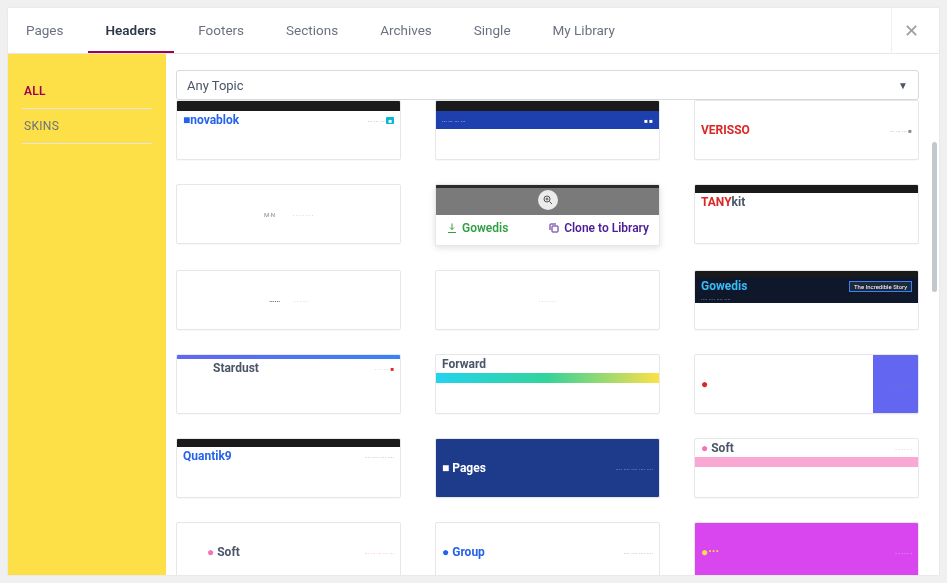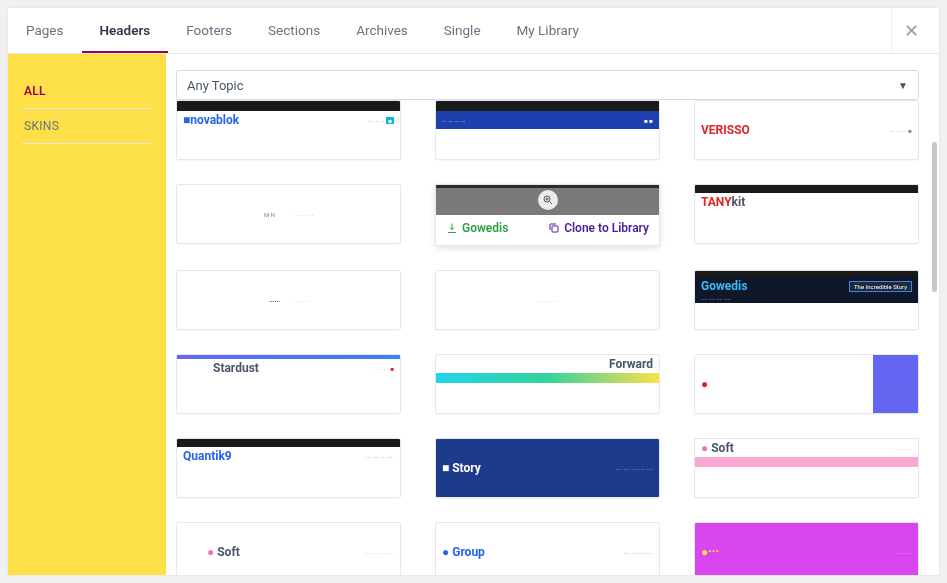--- a/index.html
+++ b/index.html
@@ -22,21 +22,21 @@
     box-shadow: 0 0 2px rgba(0,0,0,0.08);
   }
   
   .topbar {
     display: flex;
     align-items: center;
     border-bottom: 1px solid #e5e7eb;
     height: 46px;
     padding: 0 8px 0 0;
   }
-  .tabs { display: flex; height: 100%; flex: 1; }
+  .tabs { display: flex; height: 100%; flex: 1; gap: 6px; }
   .tab {
     padding: 0 18px;
     display: flex;
     align-items: center;
     font-size: 13.5px;
     color: #6b7280;
     cursor: pointer;
     border-bottom: 2px solid transparent;
   }
   .tab.active {
@@ -286,21 +286,21 @@
 
         <div class="card">
           <div class="stripe hdr-grad"></div>
           <div class="midbar">
             <span class="logo" style="margin-left:30px">Stardust</span>
             <span class="tiny">· · · · · <span style="color:#dc2626">■</span></span>
           </div>
         </div>
 
         <div class="card">
-          <div class="midbar" style="justify-content:flex-end">
+          <div class="midbar" style="justify-content:flex-start">
             <span class="logo">Forward</span>
           </div>
           <div class="hdr-teal" style="height:10px"></div>
         </div>
 
         <div class="card">
           <div class="midbar hdr-purple-accent" style="height:100%">
             <span class="logo" style="color:#dc2626">●</span>
             <span class="tiny">· · · ·   ·· ·· ··</span>
           </div>
@@ -309,21 +309,21 @@
         <div class="card">
           <div class="topstrip hdr-dark" style="height:8px"></div>
           <div class="midbar">
             <span class="logo" style="color:#2563eb">Quantik9</span>
             <span class="tiny">···· ···· ···· ····</span>
           </div>
         </div>
 
         <div class="card">
           <div style="height:100%;background:#1e3a8a;display:flex;align-items:center;justify-content:space-between;padding:0 6px">
-            <span class="logo" style="color:#fff">■ Story</span>
+            <span class="logo" style="color:#fff">■ Pages</span>
             <span class="tiny" style="color:#cbd5e1">···· ···· ···· ···· ····</span>
           </div>
         </div>
 
         <div class="card">
           <div class="midbar">
             <span class="logo"><span style="color:#f472b6">●</span> Soft</span>
             <span class="tiny">· · · · · ·</span>
           </div>
           <div class="hdr-pink" style="height:10px"></div>

